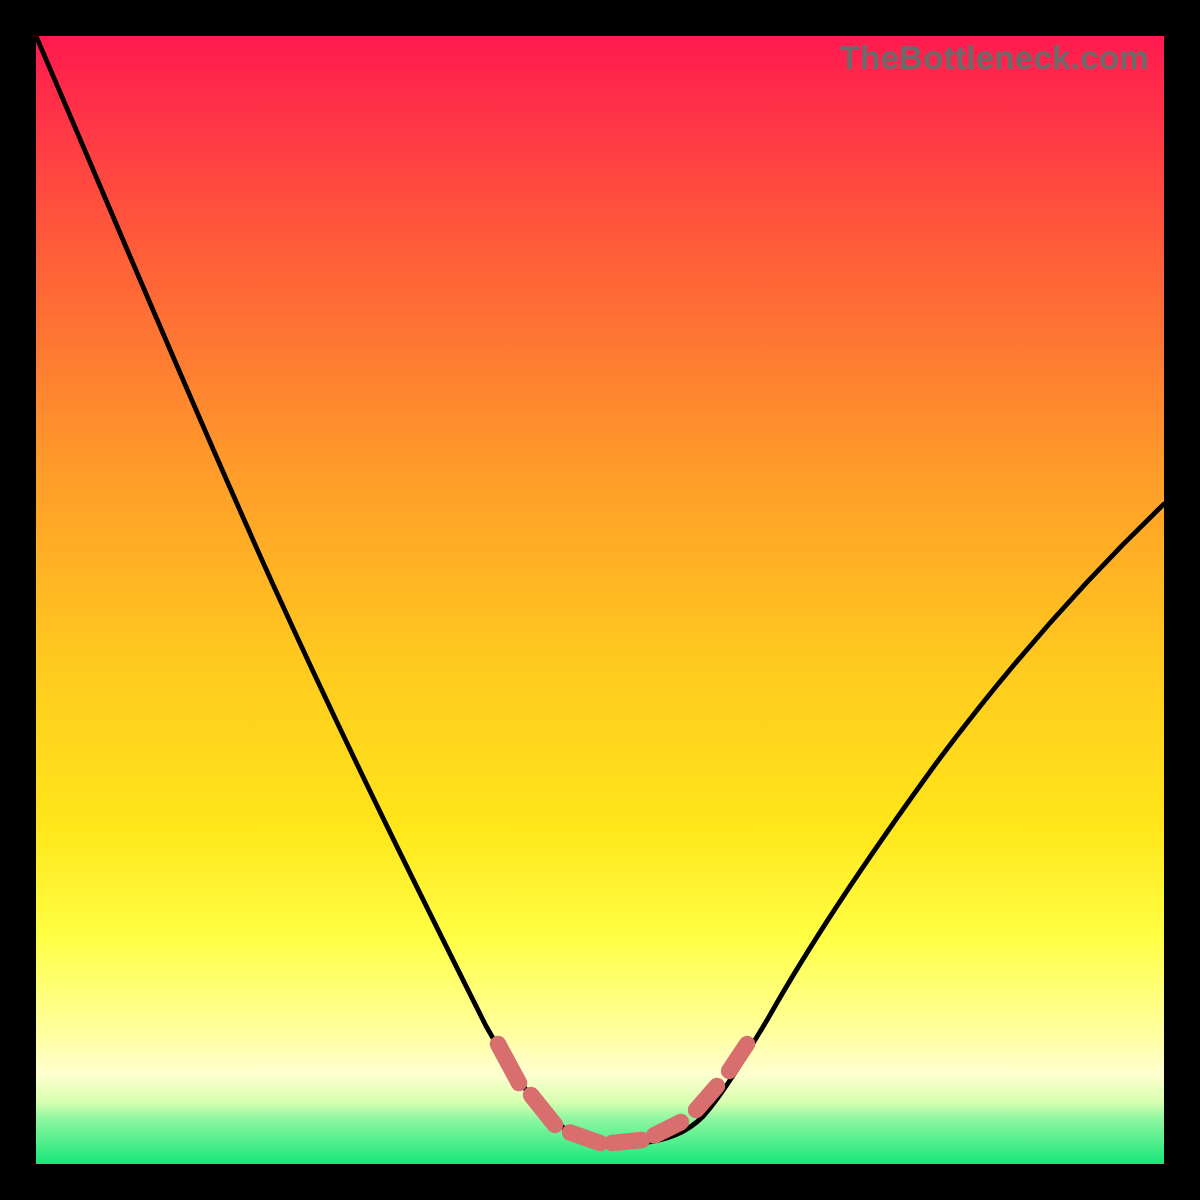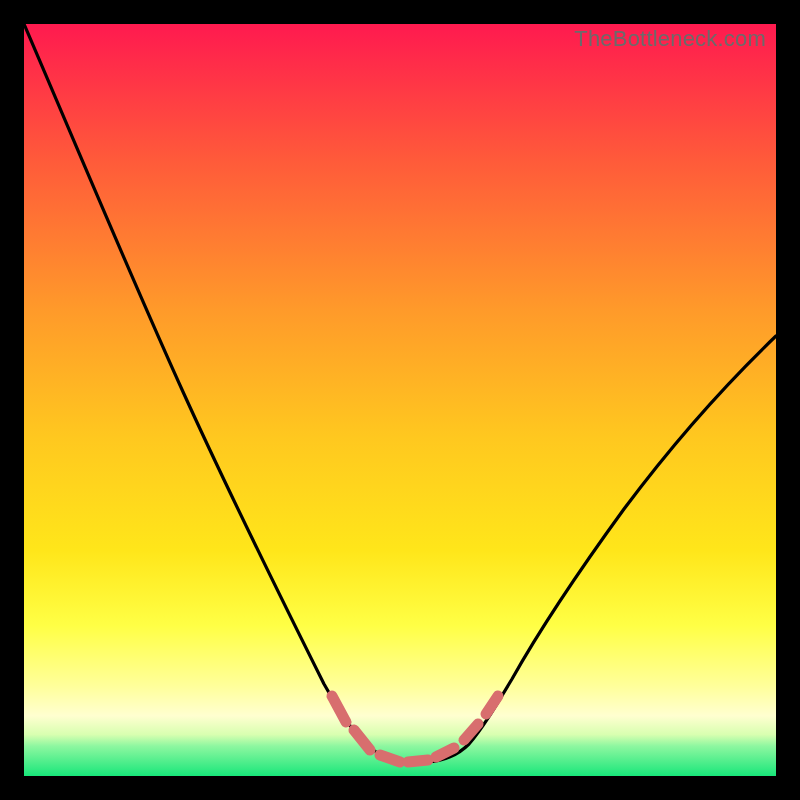--- a/index.html
+++ b/index.html
@@ -26,21 +26,21 @@
     width: 752px;
     height: 752px;
     overflow: hidden;
   }
   .watermark {
     position: absolute;
     top: 2px;
     right: 10px;
     color: #6b6b6b;
     font-size: 22px;
-    font-weight: 400;
+    font-weight: 700;
     letter-spacing: 0.2px;
     user-select: none;
     text-align: center;
   }
 </style>
 </head>
 <body>
 
 <div class="frame">
   <div class="plot">

